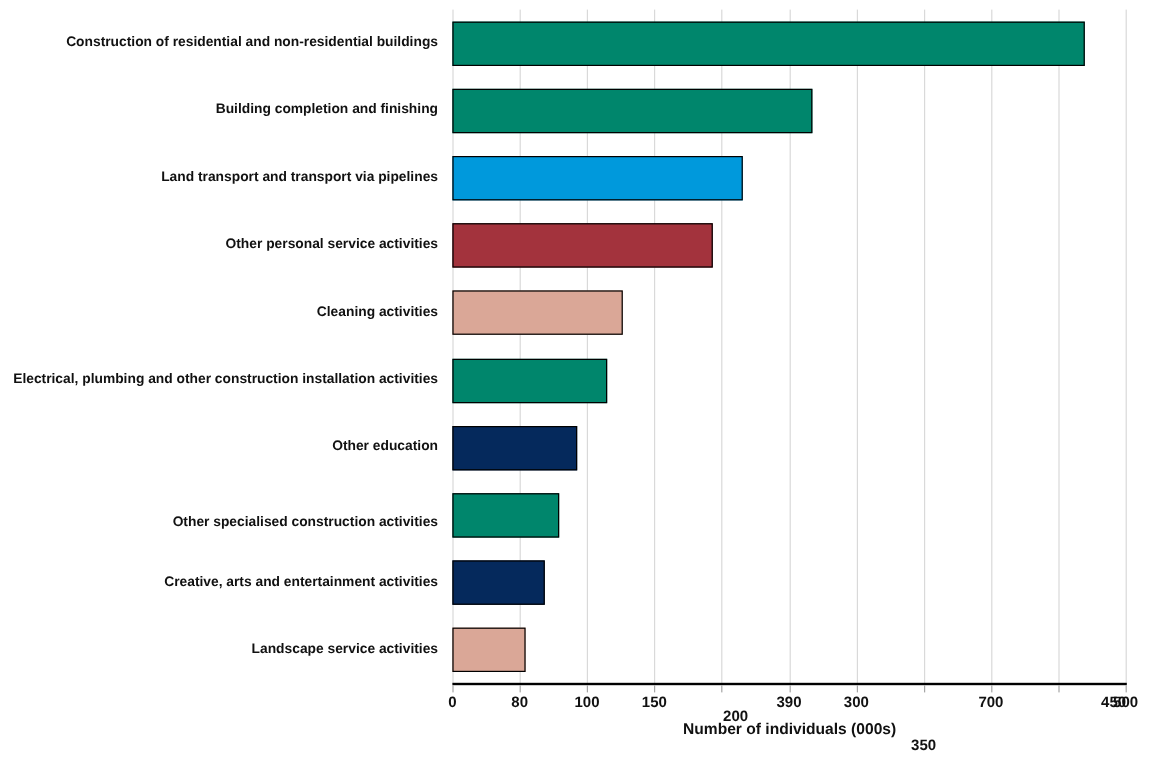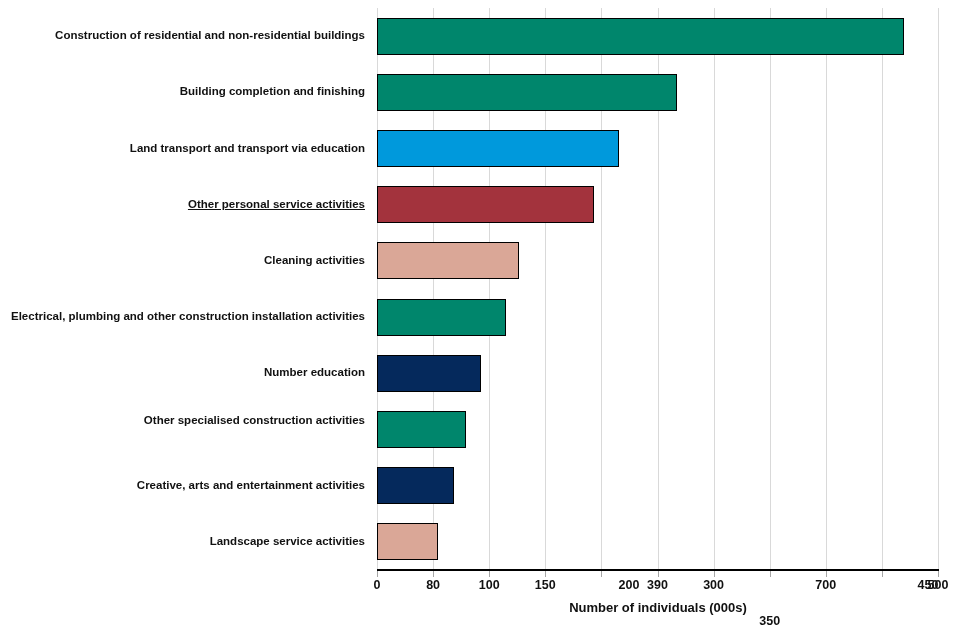--- a/index.html
+++ b/index.html
@@ -130,26 +130,26 @@
   }
 </style>
 </head>
 <body>
 
 <div id="chart-root">
 
   <div id="labels-col">
       <div class="cat-label" style="top: 21.1px;">Construction of residential and non-residential buildings</div>
       <div class="cat-label" style="top: 77.3px;">Building completion and finishing</div>
-      <div class="cat-label" style="top: 133.5px;">Land transport and transport via education</div>
-      <div class="cat-label" style="top: 189.7px; text-decoration: underline;">Other personal service activities</div>
+      <div class="cat-label" style="top: 133.5px;">Land transport and transport via pipelines</div>
+      <div class="cat-label" style="top: 189.7px;">Other personal service activities</div>
       <div class="cat-label" style="top: 245.9px;">Cleaning activities</div>
       <div class="cat-label" style="top: 302.1px;">Electrical, plumbing and other construction installation activities</div>
-      <div class="cat-label" style="top: 358.3px;">Number education</div>
-      <div class="cat-label" style="top: 406px;">Other specialised construction activities</div>
+      <div class="cat-label" style="top: 358.3px;">Other education</div>
+      <div class="cat-label" style="top: 421px;">Other specialised construction activities</div>
       <div class="cat-label" style="top: 470.7px;">Creative, arts and entertainment activities</div>
       <div class="cat-label" style="top: 526.9px;">Landscape service activities</div>
     </div>
 
   <div id="y-axis-line"></div>
 
   <div id="plot-area">
     <div id="gridlines">
         <div class="gridline" style="left: 56.1px;"></div>
         <div class="gridline" style="left: 112.2px;"></div>
@@ -186,21 +186,21 @@
       <div class="tick" style="left: 392.7px;"></div>
       <div class="tick" style="left: 448.8px;"></div>
       <div class="tick" style="left: 504.9px;"></div>
       <div class="tick" style="left: 561px;"></div>
     </div>
   <div id="tick-labels">
       <div class="tick-label" style="left: 377px;">0</div>
       <div class="tick-label" style="left: 433.1px;">80</div>
       <div class="tick-label" style="left: 489.2px;">100</div>
       <div class="tick-label" style="left: 545.3px;">150</div>
-      <div class="tick-label" style="left: 629px;">200</div>
+      <div class="tick-label" style="left: 613px; margin-top: 12px;">200</div>
       <div class="tick-label" style="left: 657.5px;">390</div>
       <div class="tick-label" style="left: 713.6px;">300</div>
       <div class="tick-label" style="left: 769.7px; margin-top: 36px;">350</div>
       <div class="tick-label" style="left: 825.8px;">700</div>
       <div class="tick-label" style="left: 928px;">450</div>
       <div class="tick-label" style="left: 938px;">500</div>
     </div>
 
   <div id="x-axis-title">Number of individuals (000s)</div>
 

